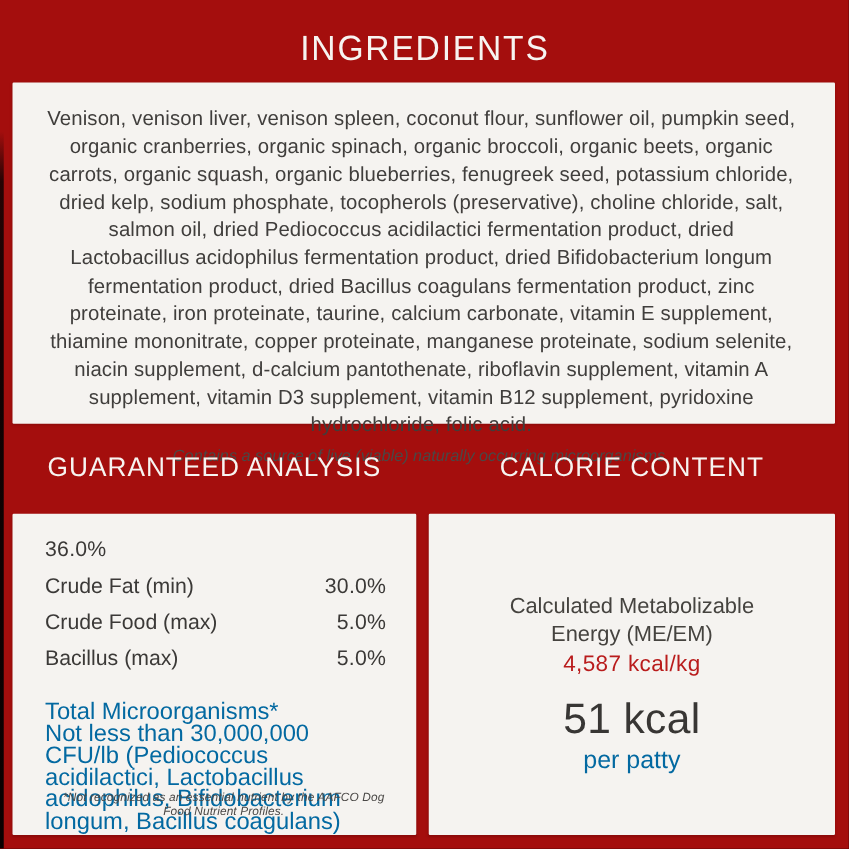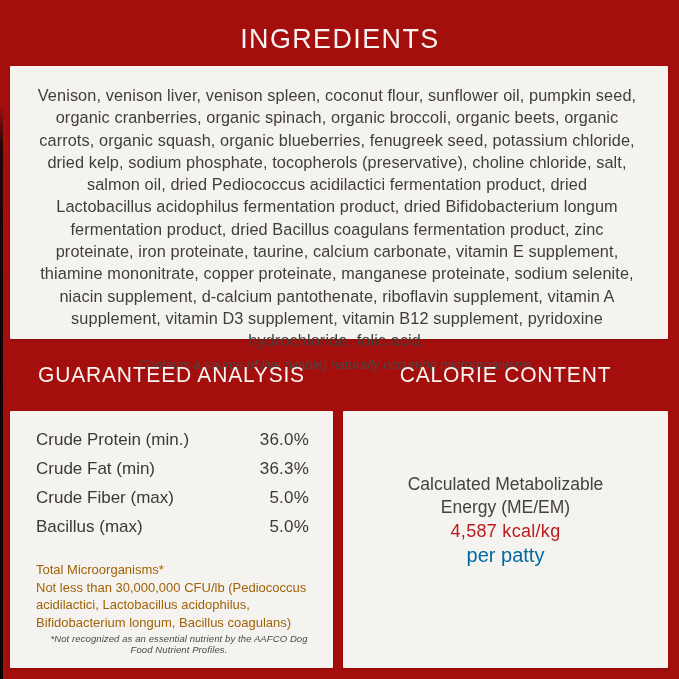--- a/index.html
+++ b/index.html
@@ -92,23 +92,23 @@
     display: flex;
     justify-content: space-between;
     align-items: baseline;
     height: 29px;
     font-size: 17px;
     color: #3B3937;
   }
   .ga-value { letter-spacing: 0.2px; }
   .micro {
     margin-top: 15px;
-    font-size: 13px;
+    font-size: 19px;
     line-height: 17.6px;
-    color: #a16207;
+    color: #0369a1;
   }
   .micro-detail { margin-top: 0; }
   .footnote {
     position: absolute;
     left: 31px; right: 16px; bottom: 13px;
     font-size: 9.5px;
     font-style: italic;
     color: #4A4846;
     letter-spacing: 0.1px;
     text-align: center;
@@ -172,44 +172,44 @@
   </section>
 
   <div class="band">
     <h2 class="band-title left">GUARANTEED ANALYSIS</h2>
     <h2 class="band-title right">CALORIE CONTENT</h2>
   </div>
 
   <section class="panel ga-panel">
     <div class="ga-rows">
       <div class="ga-row">
-        <span class="ga-label">Crude Protein (min.)</span>
         <span class="ga-value">36.0%</span>
       </div>
       <div class="ga-row">
         <span class="ga-label">Crude Fat (min)</span>
-        <span class="ga-value">36.3%</span>
-      </div>
-      <div class="ga-row">
-        <span class="ga-label">Crude Fiber (max)</span>
+        <span class="ga-value">30.0%</span>
+      </div>
+      <div class="ga-row">
+        <span class="ga-label">Crude Food (max)</span>
         <span class="ga-value">5.0%</span>
       </div>
       <div class="ga-row">
         <span class="ga-label">Bacillus (max)</span>
         <span class="ga-value">5.0%</span>
       </div>
     </div>
     <div class="micro">
       <div>Total Microorganisms*</div>
       <div class="micro-detail">Not less than 30,000,000 CFU/lb (Pediococcus acidilactici, Lactobacillus acidophilus, Bifidobacterium longum, Bacillus coagulans)</div>
     </div>
     <div class="footnote">*Not recognized as an essential nutrient by the AAFCO Dog Food Nutrient Profiles.</div>
   </section>
 
   <section class="panel cc-panel">
     <p class="cc-line1">Calculated Metabolizable Energy (ME/EM)</p>
     <p class="cc-line2">4,587 kcal/kg</p>
+    <p class="cc-big">51 kcal</p>
     <p class="cc-sub">per patty</p>
   </section>
 
   <div class="edge"></div>
 
 </div>
 
 </body></html>

